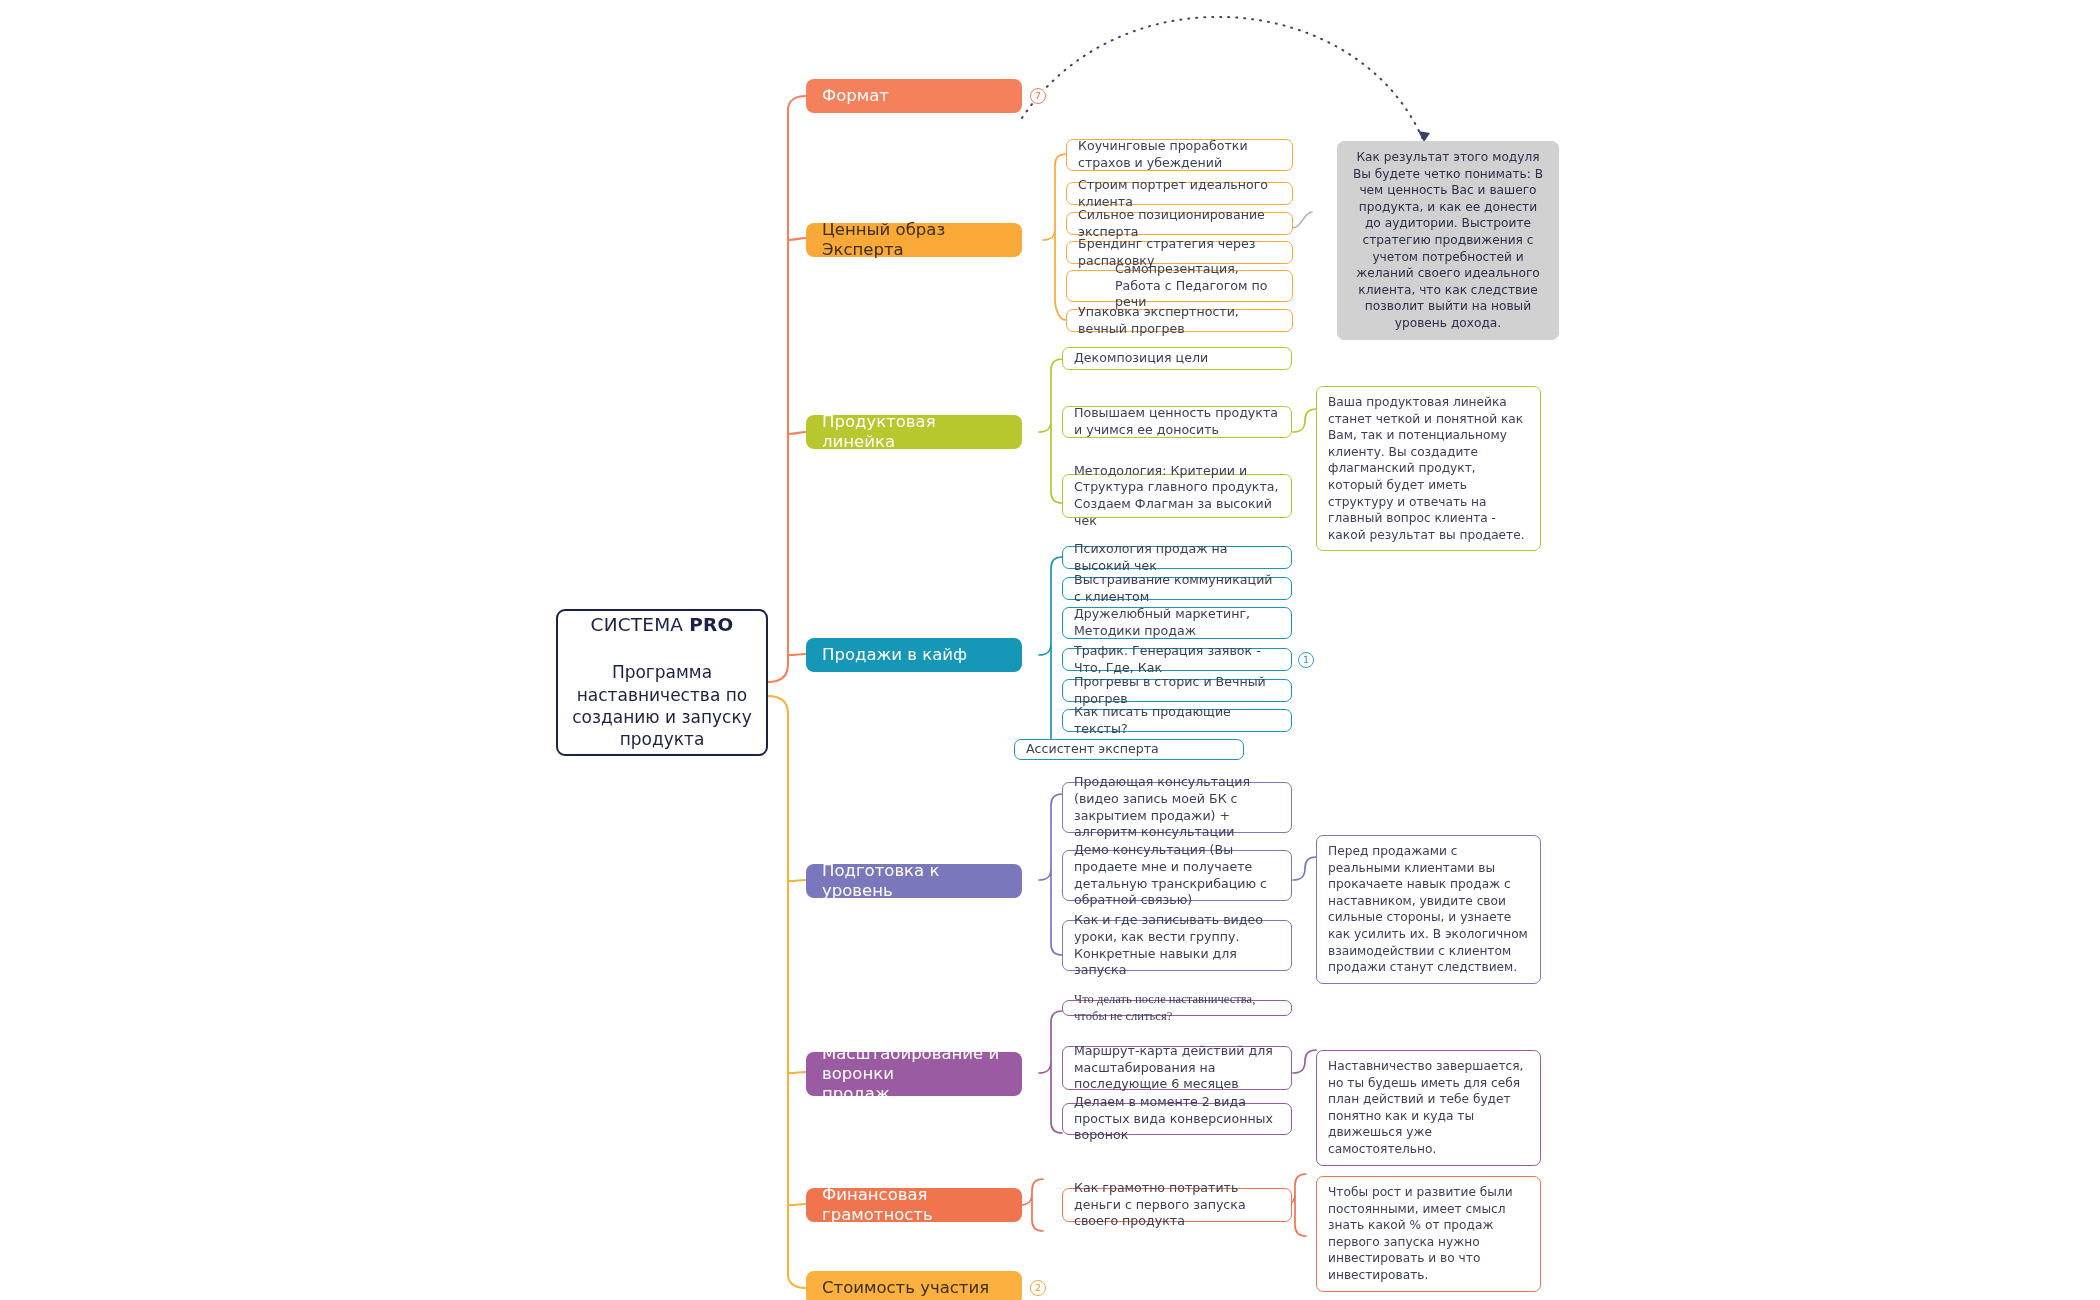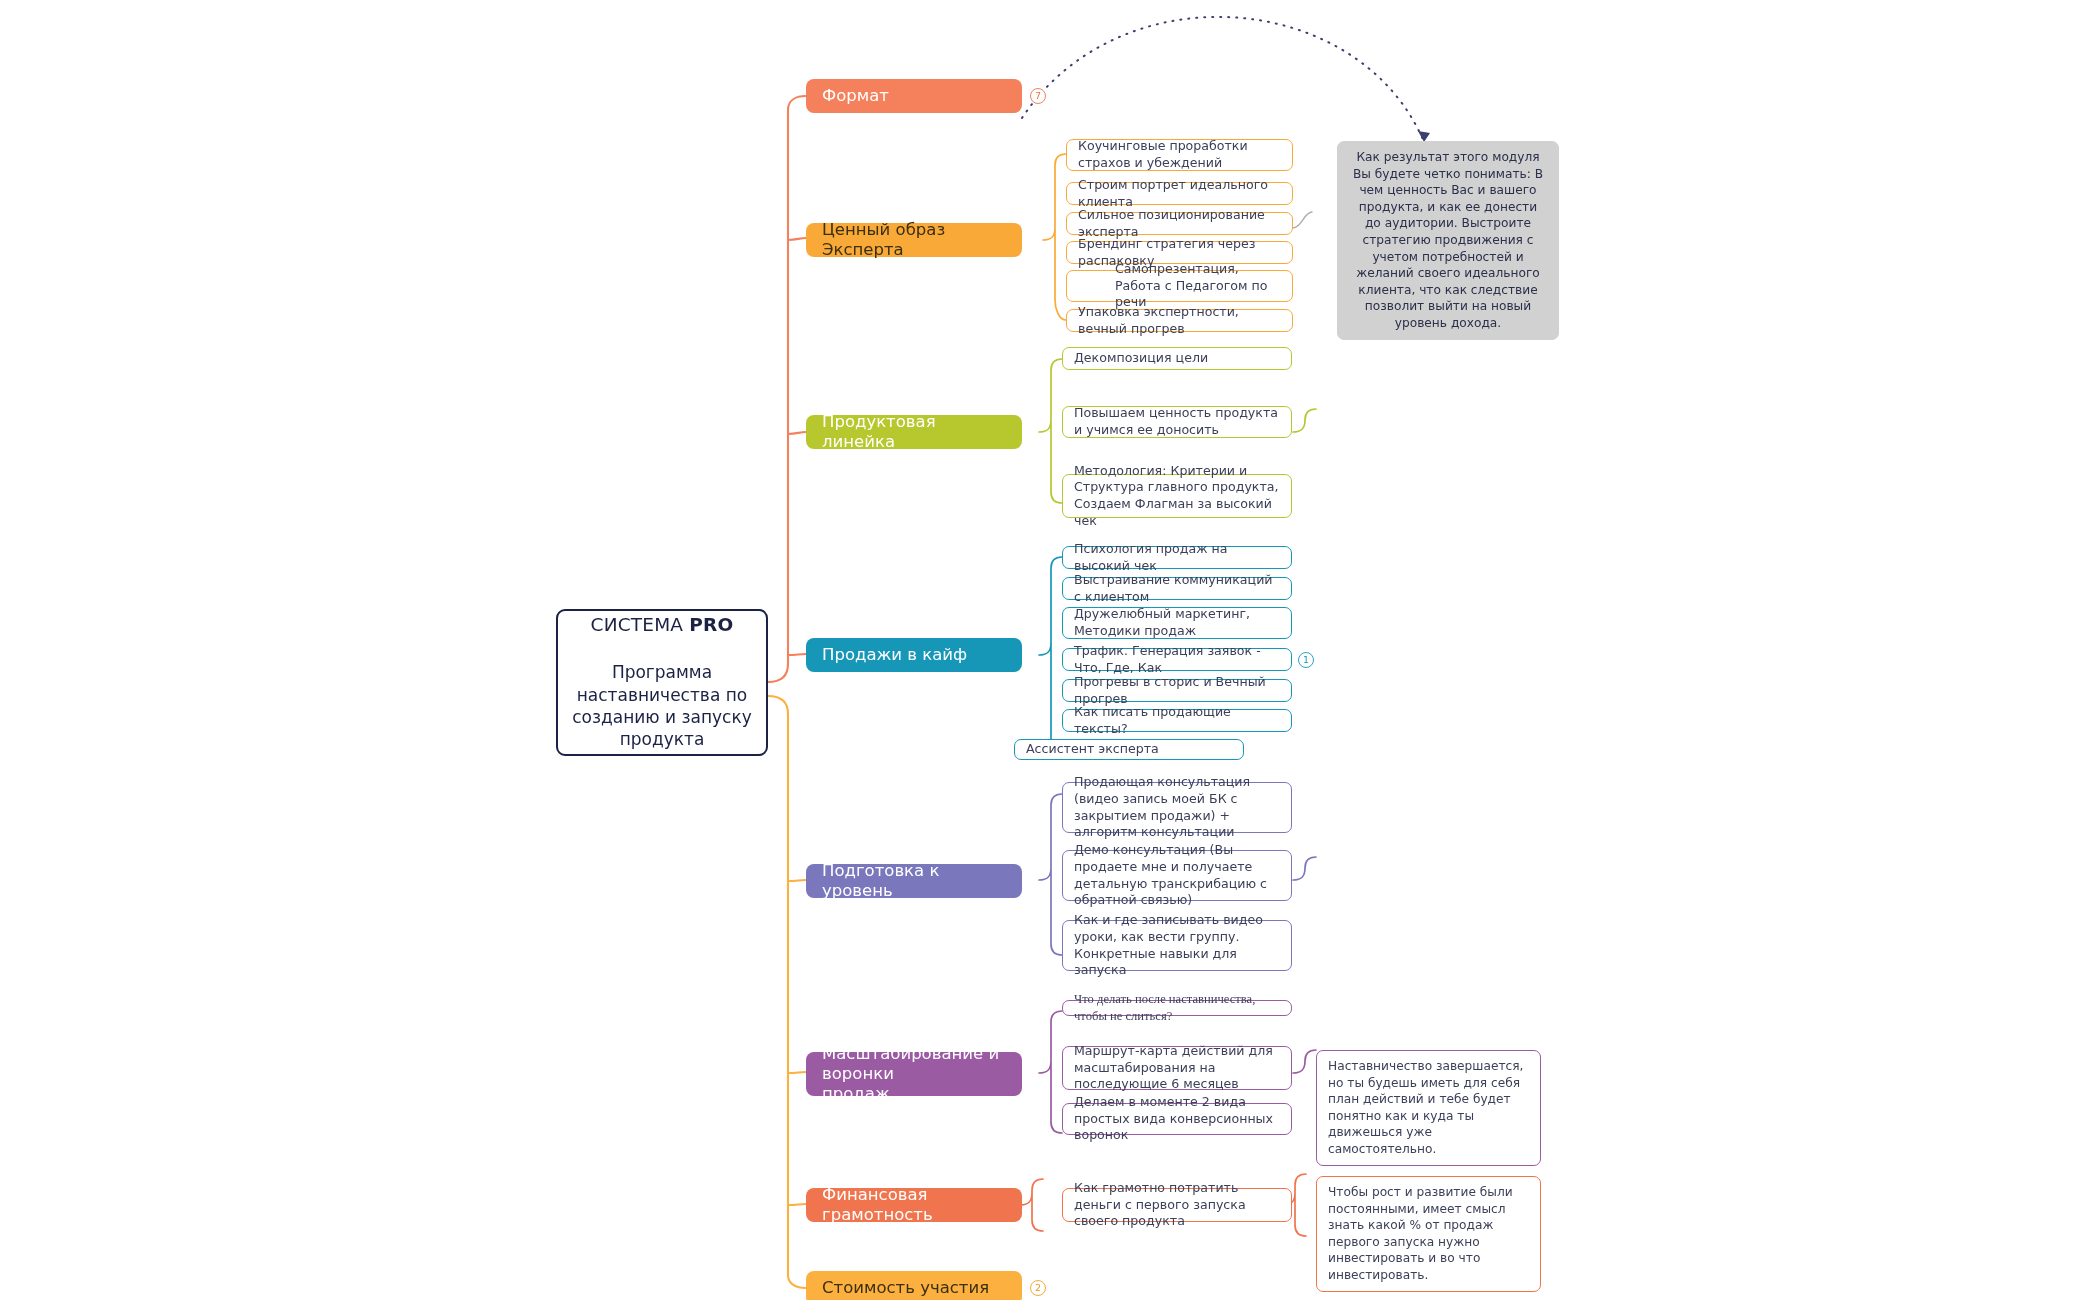--- a/index.html
+++ b/index.html
@@ -198,38 +198,40 @@
   <div class="leaf" style="left:1066px; top:241px; width:227px; height:23px; border-color:#f9a937;">Брендинг стратегия через распаковку</div>
   <div class="leaf" style="left:1066px; top:270px; width:227px; height:32px; border-color:#f9a937;padding-left:48px;">Самопрезентация, Работа с Педагогом по речи</div>
   <div class="leaf" style="left:1066px; top:309px; width:227px; height:23px; border-color:#f9a937;">Упаковка экспертности, вечный прогрев</div>
 
   <div class="branch" style="left:806px; top:415px; width:216px; height:34px; background:#b7c72e; color:#ffffff;">Продуктовая линейка</div>
 
   <div class="leaf" style="left:1062px; top:347px; width:230px; height:23px; border-color:#b7c72e;">Декомпозиция цели</div>
   <div class="leaf" style="left:1062px; top:406px; width:230px; height:32px; border-color:#b7c72e;">Повышаем ценность продукта и учимся ее доносить</div>
   <div class="leaf" style="left:1062px; top:474px; width:230px; height:44px; border-color:#b7c72e;">Методология: Критерии и Структура главного продукта, Создаем Флагман за высокий чек</div>
 
+  <div class="note" style="left:1316px; top:386px; width:225px; border-color:#b7c72e;">Ваша продуктовая линейка станет четкой и понятной как Вам, так и потенциальному клиенту. Вы создадите флагманский продукт, который будет иметь структуру и отвечать на главный вопрос клиента - какой результат вы продаете.</div>
 
   <div class="branch" style="left:806px; top:638px; width:216px; height:34px; background:#1797b8; color:#ffffff;">Продажи в кайф</div>
 
   <div class="leaf" style="left:1062px; top:546px; width:230px; height:23px; border-color:#1797b8;">Психология продаж на высокий чек</div>
   <div class="leaf" style="left:1062px; top:577px; width:230px; height:23px; border-color:#1797b8;">Выстраивание коммуникаций с клиентом</div>
   <div class="leaf" style="left:1062px; top:607px; width:230px; height:32px; border-color:#1797b8;">Дружелюбный маркетинг, Методики продаж</div>
   <div class="leaf" style="left:1062px; top:648px; width:230px; height:23px; border-color:#1797b8;">Трафик. Генерация заявок - Что, Где, Как</div>
   <div class="badge teal" style="left:1298px; top:652px;">1</div>
   <div class="leaf" style="left:1062px; top:679px; width:230px; height:23px; border-color:#1797b8;">Прогревы в сторис и Вечный прогрев</div>
   <div class="leaf" style="left:1062px; top:709px; width:230px; height:23px; border-color:#1797b8;">Как писать продающие тексты?</div>
   <div class="leaf" style="left:1014px; top:739px; width:230px; height:21px; border-color:#1797b8;">Ассистент эксперта</div>
 
   <div class="branch" style="left:806px; top:864px; width:216px; height:34px; background:#7a77bd; color:#ffffff;">Подготовка к уровень</div>
 
   <div class="leaf" style="left:1062px; top:782px; width:230px; height:51px; border-color:#7a77bd;">Продающая консультация (видео запись моей БК с закрытием продажи) + алгоритм консультации</div>
   <div class="leaf" style="left:1062px; top:920px; width:230px; height:51px; border-color:#7a77bd;">Как и где записывать видео уроки, как вести группу. Конкретные навыки для запуска</div>
   <div class="leaf" style="left:1062px; top:850px; width:230px; height:51px; border-color:#7a77bd;">Демо консультация (Вы продаете мне и получаете детальную транскрибацию с обратной связью)</div>
 
+  <div class="note" style="left:1316px; top:835px; width:225px; border-color:#7a77bd;">Перед продажами с реальными клиентами вы прокачаете навык продаж с наставником, увидите свои сильные стороны, и узнаете как усилить их. В экологичном взаимодействии с клиентом продажи станут следствием.</div>
 
   <div class="branch" style="left:806px; top:1052px; width:216px; height:44px; background:#9b5ba2; color:#ffffff;">Масштабирование и воронки
 продаж</div>
 
   <div class="leaf" style="left:1062px; top:1000px; width:230px; height:16px; border-color:#9b5ba2;font-family:Liberation Serif, serif;">Что делать после наставничества, чтобы не слиться?</div>
   <div class="leaf" style="left:1062px; top:1046px; width:230px; height:44px; border-color:#9b5ba2;">Маршрут-карта действий для масштабирования на последующие 6 месяцев</div>
   <div class="leaf" style="left:1062px; top:1103px; width:230px; height:32px; border-color:#9b5ba2;">Делаем в моменте 2 вида простых вида конверсионных воронок</div>
 
   <div class="note" style="left:1316px; top:1050px; width:225px; border-color:#9b5ba2;">Наставничество завершается, но ты будешь иметь для себя план действий и тебе будет понятно как и куда ты движешься уже самостоятельно.</div>
 

